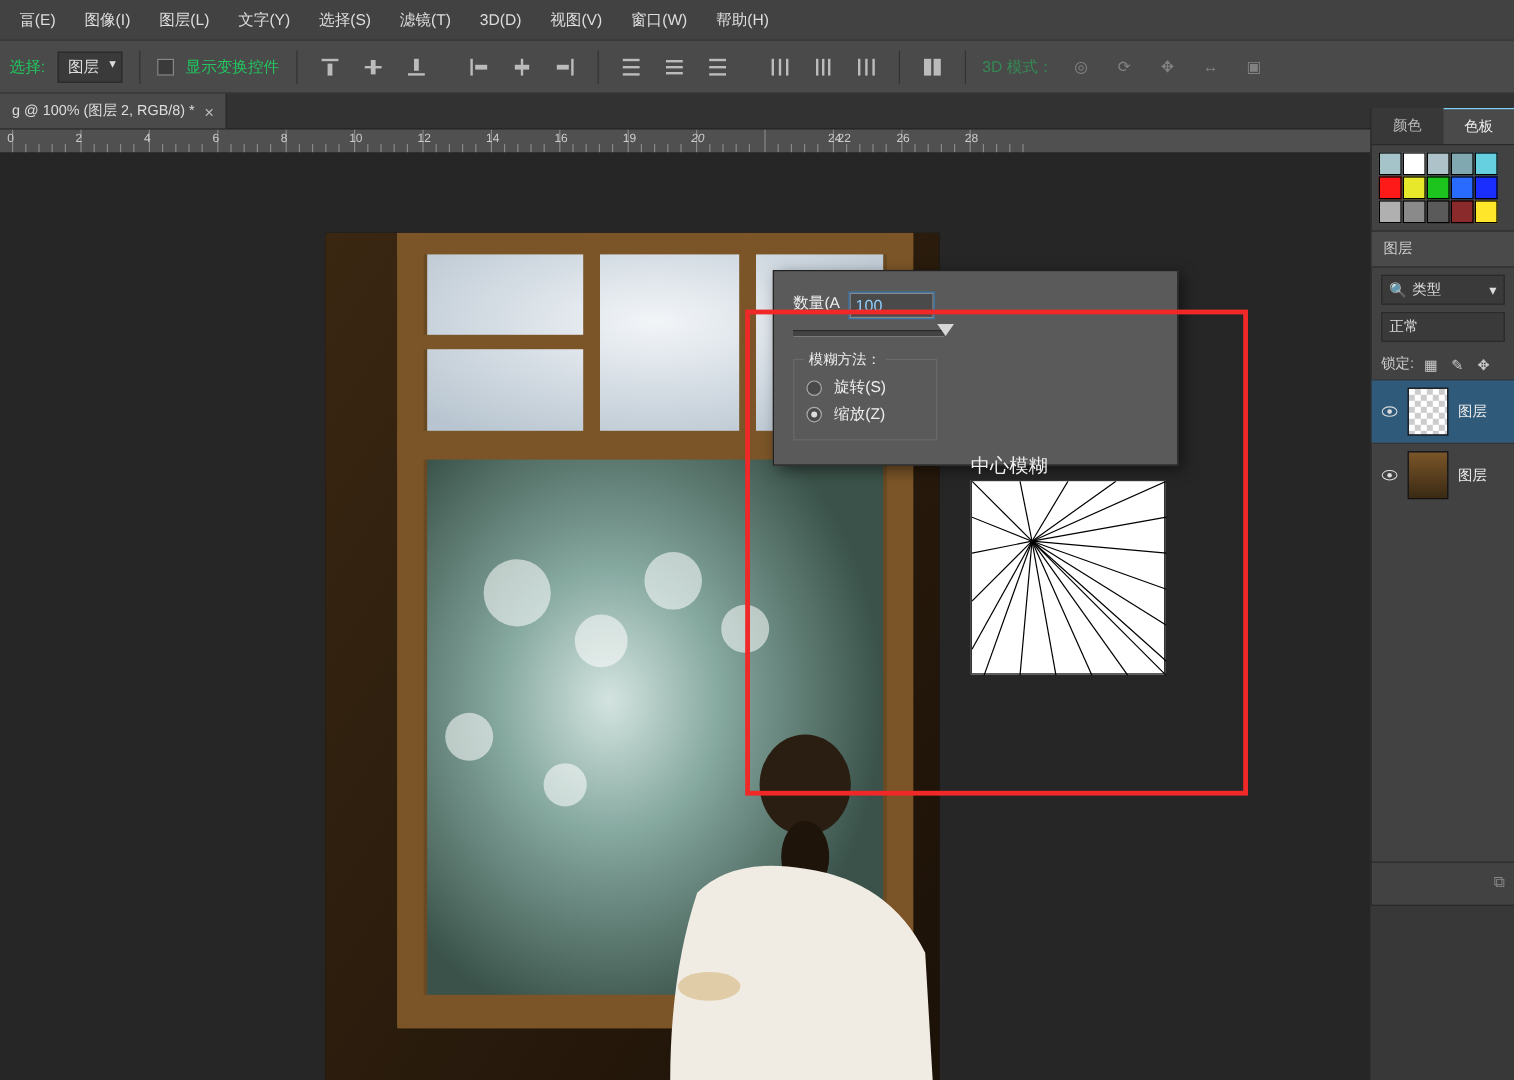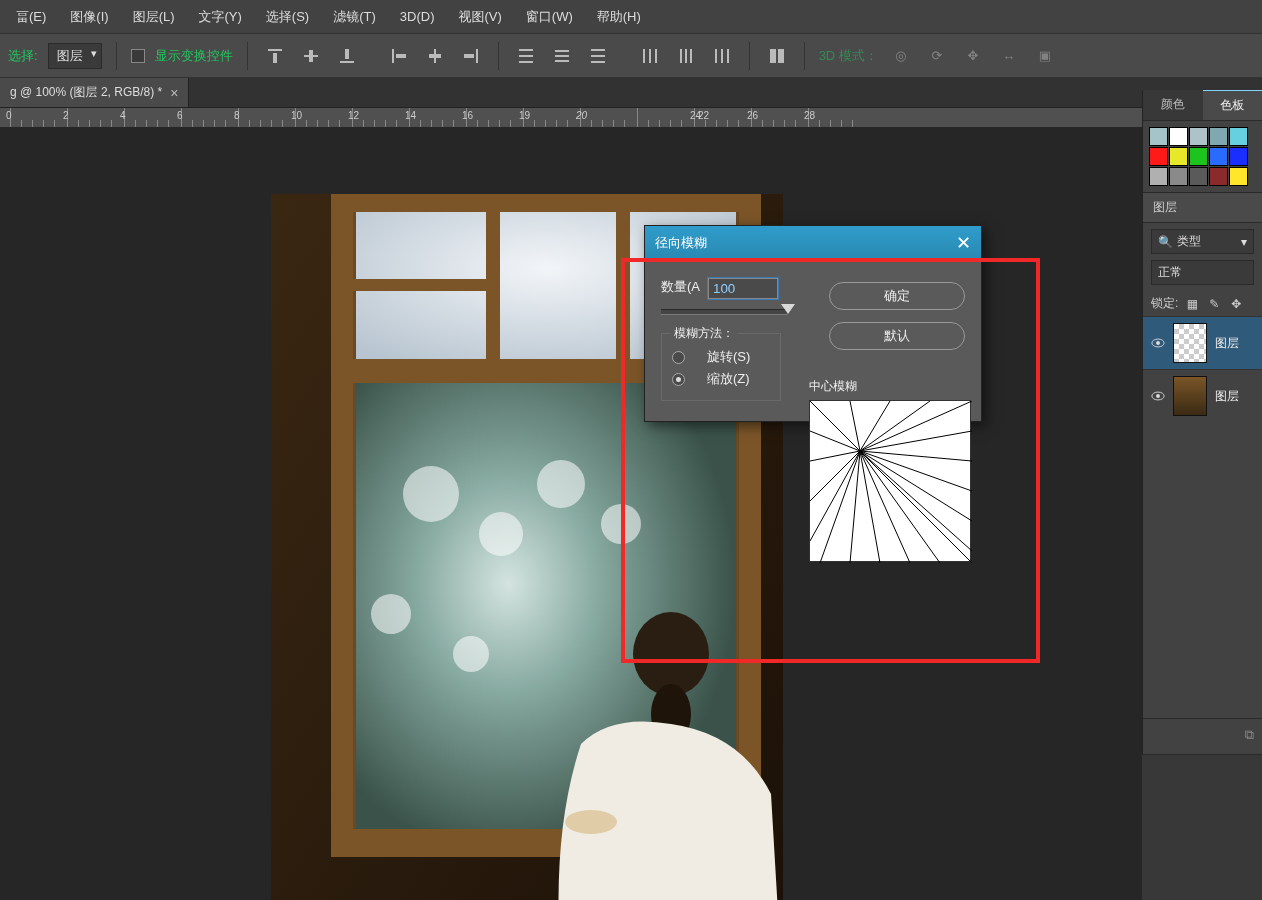--- a/index.html
+++ b/index.html
@@ -42,24 +42,24 @@
 .dlg .titlebar .x { font-size: 18px; cursor: pointer; }
 .dlg .body { padding: 18px 16px 20px 16px; }
 .dlg .row { display: flex; align-items: flex-start; gap: 8px; margin-bottom: 10px; }
 .dlg .amount input { width: 70px; background: #4a4a4a; border: 1px solid #888; color: #8fcfff; padding: 2px 4px; text-align: left; outline: 1px solid #3a7ab0; }
 .dlg .slider { position: relative; width: 126px; height: 6px; background: #444; border-top: 1px solid #2a2a2a; border-bottom: 1px solid #7a7a7a; margin-bottom: 18px; }
 .dlg .slider .thumb { position: absolute; right: -8px; top: -6px; width: 0; height: 0; border-left: 7px solid transparent; border-right: 7px solid transparent; border-top: 10px solid #d8d8d8; }
 .dlg .btn { width: 136px; height: 28px; border: 1px solid #999; border-radius: 14px; background: #5a5a5a; color: #eee; display: flex; align-items: center; justify-content: center; margin-bottom: 12px; cursor: pointer; }
 .dlg .btncol { position: absolute; right: 16px; top: 56px; }
 .dlg .group { border: 1px solid #6a6a6a; padding: 10px 10px 8px 10px; margin-top: 8px; width: 120px; position: relative; }
 .dlg .group .legend { position: absolute; top: -9px; left: 8px; background: #5a5a5a; padding: 0 4px; font-size: 12px; }
-.dlg .radio-row { display: flex; align-items: center; gap: 22px; margin: 4px 0; cursor: pointer; }
+.dlg .radio-row { display: flex; align-items: center; gap: 10px; margin: 4px 0; cursor: pointer; }
 .dlg .radio { width: 13px; height: 13px; border-radius: 50%; border: 1px solid #aaa; background: #4a4a4a; position: relative; }
 .dlg .radio.sel::after { content: ""; position: absolute; left: 3px; top: 3px; width: 5px; height: 5px; border-radius: 50%; background: #ddd; }
-.dlg .preview-lbl { position: absolute; left: 164px; top: 152px; font-size: 12px; }
+.dlg .preview-lbl { position: absolute; left: 164px; top: 152px; font-size: 16px; }
 .dlg .preview { position: absolute; left: 164px; top: 174px; width: 162px; height: 162px; background: #fff; border: 1px solid #333; }
 
 
 .rightpanel { position: absolute; right: 0; top: 90px; width: 120px; bottom: 0; background: #424242; border-left: 1px solid #222; }
 .rightpanel .tabs { display: flex; border-bottom: 1px solid #2a2a2a; }
 .rightpanel .ptab { flex: 1; padding: 6px 0; text-align: center; font-size: 12px; color: #bbb; cursor: pointer; background: #383838; }
 .rightpanel .ptab.active { background: #4a4a4a; color: #eee; border-top: 1px solid #7dd3fc; }
 .swatches { display: flex; flex-wrap: wrap; padding: 6px 0 6px 6px; gap: 1px; }
 .sw { width: 19px; height: 19px; border: 1px solid #000; }
 .layers-head { padding: 6px 10px; border-bottom: 1px solid #2a2a2a; border-top: 1px solid #2a2a2a; background: #4a4a4a; font-size: 12px; }
@@ -343,37 +343,29 @@
         <path d="M310 550 Q340 520 400 530 Q470 540 500 600 L510 770 L290 770 Q280 640 310 550 Z" fill="#f0ece4"></path>
         <ellipse cx="320" cy="628" rx="26" ry="12" fill="#e0cda8"></ellipse>
       </g>
     </svg>
   </div>
 </div>
 
 <div class="dlg-red"></div>
 
 <div class="dlg">
-  <div class="titlebar">
-    <span>径向模糊</span>
-    <span class="x">✕</span>
-  </div>
   <div class="body">
     <div class="row amount">
       <span>数量(A</span>
       <input type="text" value="100" style="">
     </div>
     <div class="slider">
         <div class="thumb"></div>
       </div>
 
-    <div class="btncol">
-      <div class="btn">确定</div>
-      <div class="btn">默认</div>
-    </div>
 
     <div class="group">
       <div class="legend">模糊方法：</div>
       <div class="radio-row">
         <div class="radio"></div>
         <span>旋转(S)</span>
       </div>
       <div class="radio-row">
         <div class="radio sel"></div>
         <span>缩放(Z)</span>

